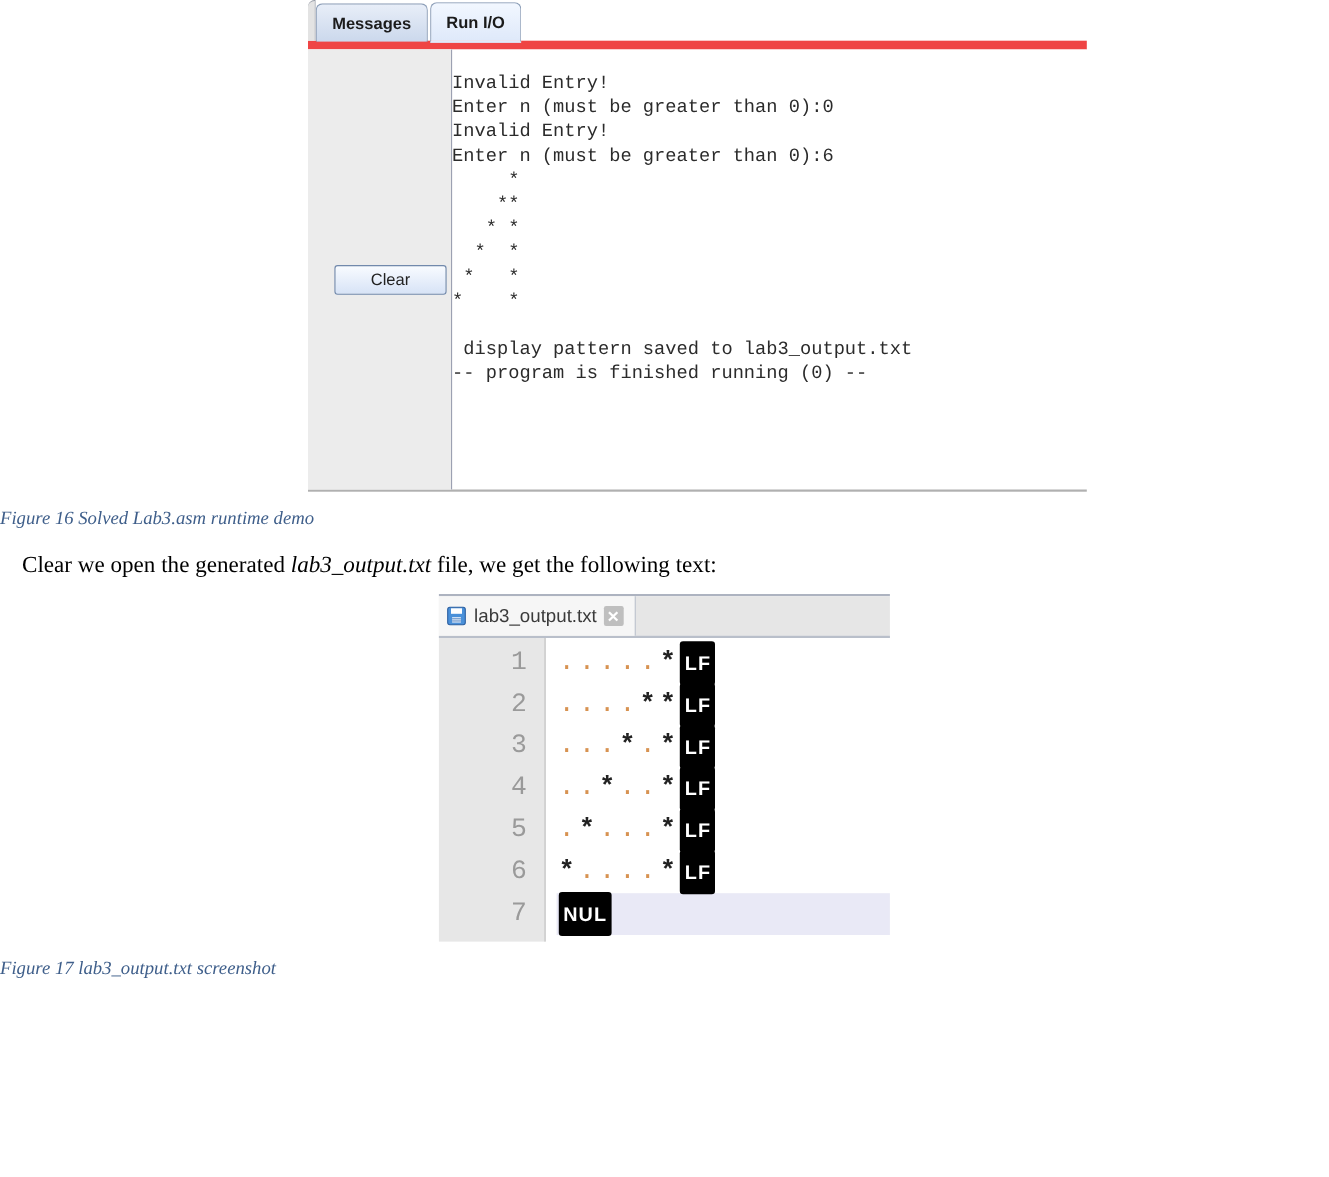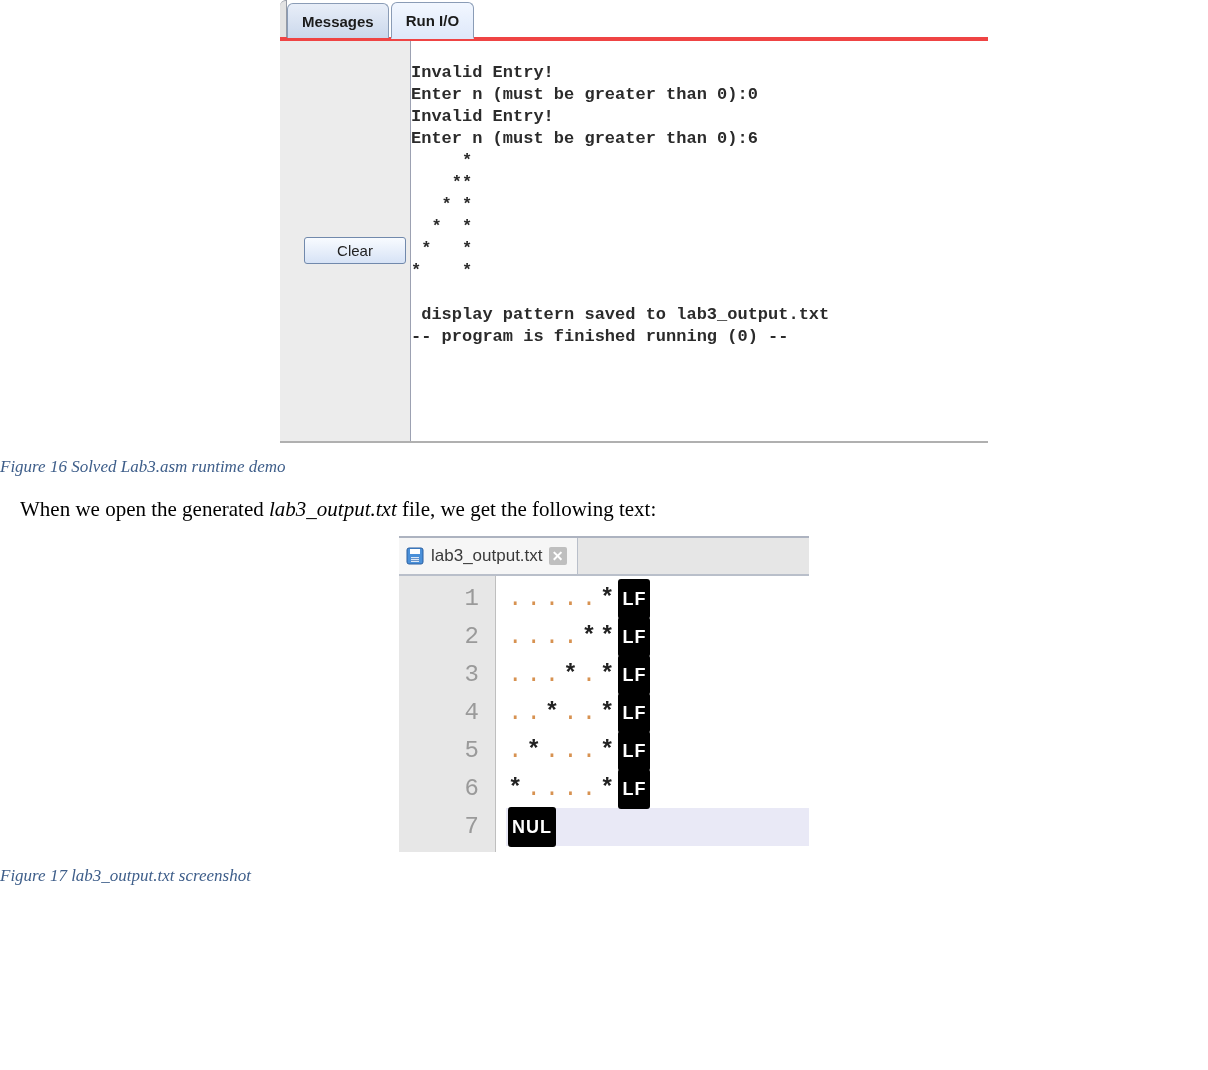--- a/index.html
+++ b/index.html
@@ -14,21 +14,21 @@
   .doc { width: 1208px; }
 
   
   .mars-wrap {
     margin: 0 0 0 280px;
     width: 708px;
   }
   .tabs-row {
     display: flex;
     align-items: flex-end;
-    border-bottom: 4px solid #ef4444;
+    border-bottom: 8px solid #ef4444;
   }
   .tabs-row .gap {
     width: 6px; height: 36px;
     background: #e3e3e3;
     border-right: 1px solid #959aa5;
     border-top: 1px solid #959aa5;
     border-radius: 6px 0 0 0;
   }
   .tab {
     height: 34px;
@@ -85,21 +85,20 @@
     margin-left: 20px;
   }
   .mars-console {
     flex: 1;
     font-family: "Courier New", monospace;
     font-size: 17px;
     line-height: 22px;
     color: #2b2b2b;
     padding: 4px 6px 12px 0;
     white-space: pre;
-    font-weight: bold;
   }
   .mars-footer-border {
     height: 2px;
     background: #b0b0b0;
     margin: 0 0 0 280px;
     width: 708px;
   }
 
   
   .caption {
@@ -228,21 +227,21 @@
 
  display pattern saved to lab3_output.txt
 -- program is finished running (0) --</pre>
     </div>
   </div>
   <div class="mars-footer-border"></div>
 
   <div class="caption">Figure 16 Solved Lab3.asm runtime demo</div>
 
   <p class="para">
-    <span>When we open the generated </span><span class="fname">lab3_output.txt</span><span> file, we get the following text:</span>
+    <span>Clear we open the generated </span><span class="fname">lab3_output.txt</span><span> file, we get the following text:</span>
   </p>
 
   <div class="editor-wrap">
     <div class="editor-tabs">
       <div class="editor-tab">
         <span class="disk-icon">
           <svg width="18" height="18" viewBox="0 0 18 18">
             <rect x="1" y="1" width="16" height="16" rx="2" fill="#4a90d9" stroke="#2b5fa0"></rect>
             <rect x="4" y="2" width="10" height="5" fill="#fff"></rect>
             <rect x="5" y="10" width="8" height="5" fill="#dce8f7"></rect>

